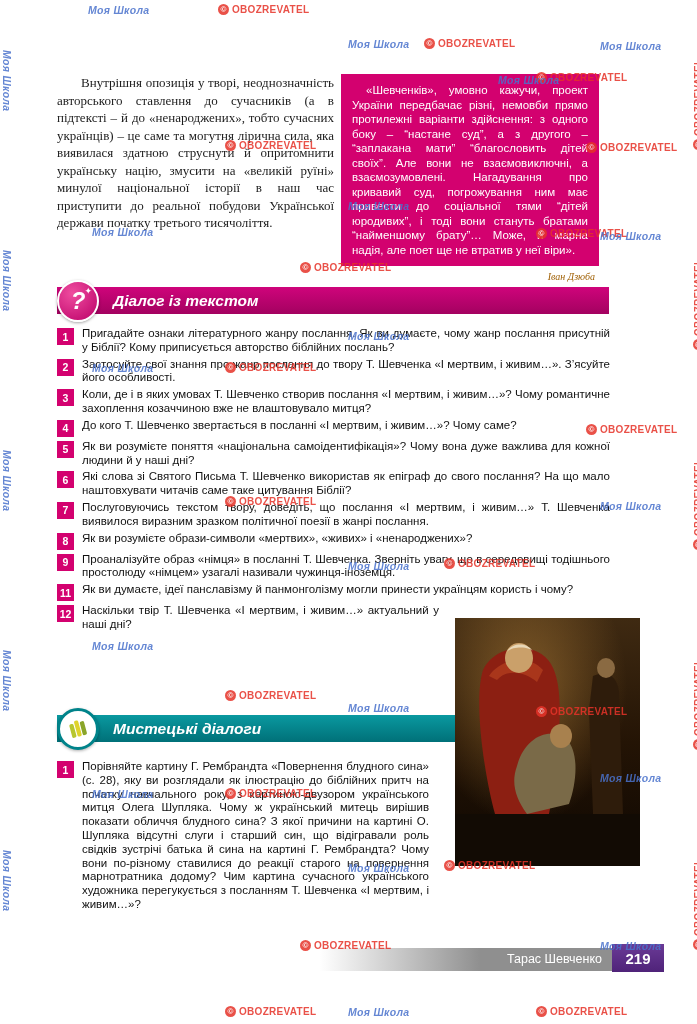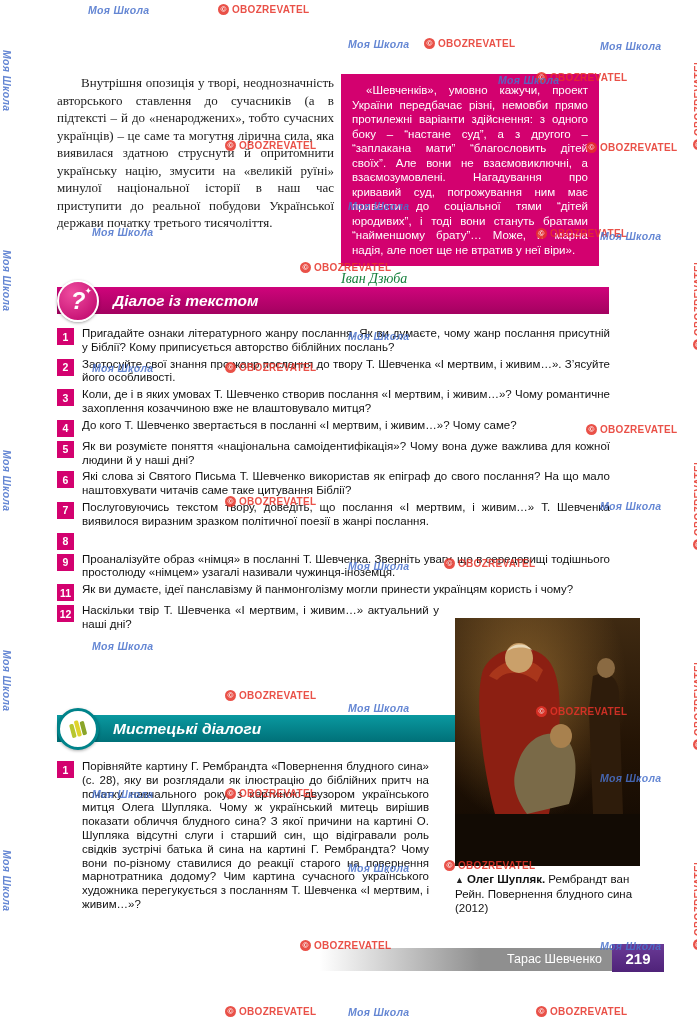--- a/index.html
+++ b/index.html
@@ -15,23 +15,23 @@
     font-family:"Liberation Serif", serif;
     font-size:13px; line-height:17.5px; text-align:justify; color:#1c1c1c;
     text-indent:24px;
   }
   .quote-wrap { position:absolute; left:341px; top:74px; width:258px; }
   .quote-box {
     background:#d3016f; color:#fff; padding:9px 11px;
     font-size:11.5px; line-height:14.5px; text-align:justify; text-indent:14px;
   }
   .quote-author {
-    margin-top:5px; font-style:italic;
+    margin-top:5px; text-align:right; font-style:italic;
     font-family:"Liberation Serif", serif;
-    font-size:14px; color:#15803d; padding-right:4px;
+    font-size:10px; color:#a16207; padding-right:4px;
   }
 
   
   .banner {
     position:absolute; height:27px; color:#fff; font-weight:bold; font-style:italic;
     font-size:15.5px; line-height:27px; padding-left:56px;
   }
   .banner-magenta { left:57px; top:287px; width:552px;
     background:linear-gradient(180deg,#cf047b,#a30260); }
   .banner-teal { left:57px; top:715px; width:428px;
@@ -139,20 +139,21 @@
   <div class="q-item">
     <span class="q-num">6</span>
     <span class="q-text">Які слова зі Святого Письма Т. Шевченко використав як епіграф до свого послання? На що мало наштовхувати читачів саме таке цитування Біблії?</span>
   </div>
   <div class="q-item">
     <span class="q-num">7</span>
     <span class="q-text">Послуговуючись текстом твору, доведіть, що послання «І мертвим, і живим…» Т. Шевченка виявилося виразним зразком політичної поезії в жанрі послання.</span>
   </div>
   <div class="q-item">
     <span class="q-num">8</span>
+    <span class="q-text">Як ви розумієте образи-символи «мертвих», «живих» і «ненароджених»?</span>
   </div>
   <div class="q-item">
     <span class="q-num">9</span>
     <span class="q-text">Проаналізуйте образ «німця» в посланні Т. Шевченка. Зверніть увагу, що в середовищі тодішнього простолюду «німцем» узагалі називали чужинця-іноземця.</span>
   </div>
   <div class="q-item">
     <span class="q-num">11</span>
     <span class="q-text">Як ви думаєте, ідеї панславізму й панмонголізму могли принести українцям користь і чому?</span>
   </div>
   <div class="q-item narrow">
@@ -197,23 +198,20 @@
     <path d="M28,52 C40,26 82,22 96,46 C108,66 106,108 100,150 C98,170 96,186 94,196 L40,196 C30,160 18,84 28,52 Z" fill="#8c1f12"></path>
     <path d="M34,58 C46,40 74,36 88,52 L82,64 C68,52 50,52 42,62 Z" fill="#b03c1e" opacity="0.8"></path>
     <ellipse cx="64" cy="40" rx="14" ry="15" fill="#caa06a"></ellipse>
     <path d="M52,34 C56,24 74,24 78,34 C76,28 56,28 52,34 Z" fill="#e8d7b8"></path>
     <path d="M62,148 C70,118 96,108 112,122 C124,134 122,164 114,186 L72,196 C60,180 56,164 62,148 Z" fill="#7a6a48"></path>
     <ellipse cx="106" cy="118" rx="11" ry="12" fill="#a8814e"></ellipse>
     <path d="M138,58 C150,52 162,56 164,74 L168,196 L138,196 L134,92 Z" fill="#2e1c0b"></path>
     <ellipse cx="151" cy="50" rx="9" ry="10" fill="#8a6a42"></ellipse>
     <rect y="196" width="185" height="52" fill="#120b04"></rect>
   </svg>
-  <div class="caption">
-    <span class="marker">▲</span><span class="bold">Олег Шупляк.</span><span> Рембрандт ван Рейн. Повернення блудного сина (2012)</span>
-  </div>
 </div>
 
 <div class="footer-strip">Тарас Шевченко</div>
 <div class="page-box">219</div>
 
 <div id="watermark-layer">
     <span class="wm wm-red" style="left: 218px; top: 4px;">
       <span class="wm-disc">©</span>
       <span>OBOZREVATEL</span>
     </span>

